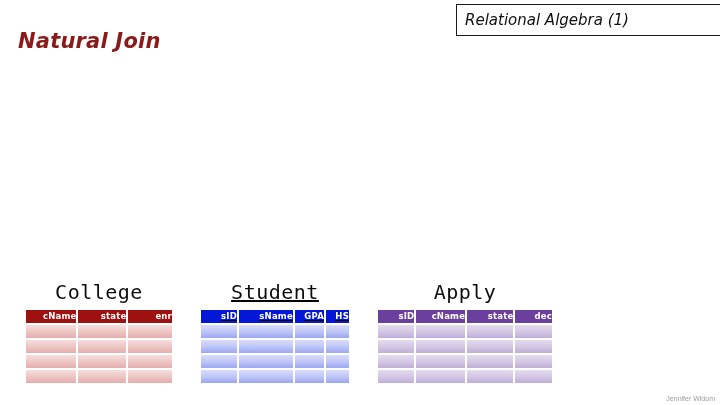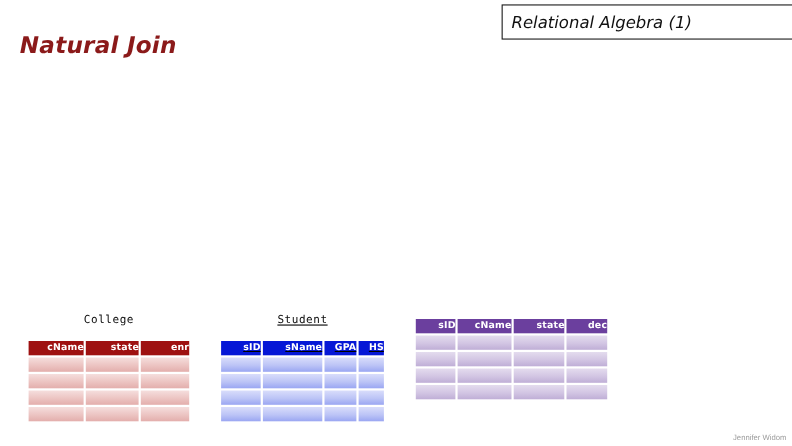--- a/index.html
+++ b/index.html
@@ -65,21 +65,21 @@
     overflow: hidden;
   }
 
   .table-block {
     position: absolute;
     top: 0;
   }
 
   .table-caption {
     font-family: "DejaVu Sans Mono", monospace;
-    font-size: 10px;
+    font-size: 20px;
     line-height: 20px;
     color: #0d0d0d;
     text-align: center;
     white-space: nowrap;
     letter-spacing: 0.5px;
   }
 
   .tbl {
     margin-top: 6px;
     border-collapse: separate;
@@ -222,20 +222,21 @@
             <td></td>
             <td></td>
             <td></td>
             <td></td>
           </tr>
       </tbody>
     </table>
   </div>
 
   <div class="table-block t-apply">
+    <div class="table-caption">Apply</div>
     <table class="tbl">
       <thead>
         <tr>
           <th style="width:38px">sID</th>
           <th style="width:50px">cName</th>
           <th style="width:48px">state</th>
           <th style="width:38px">dec</th>
         </tr>
       </thead>
       <tbody>

